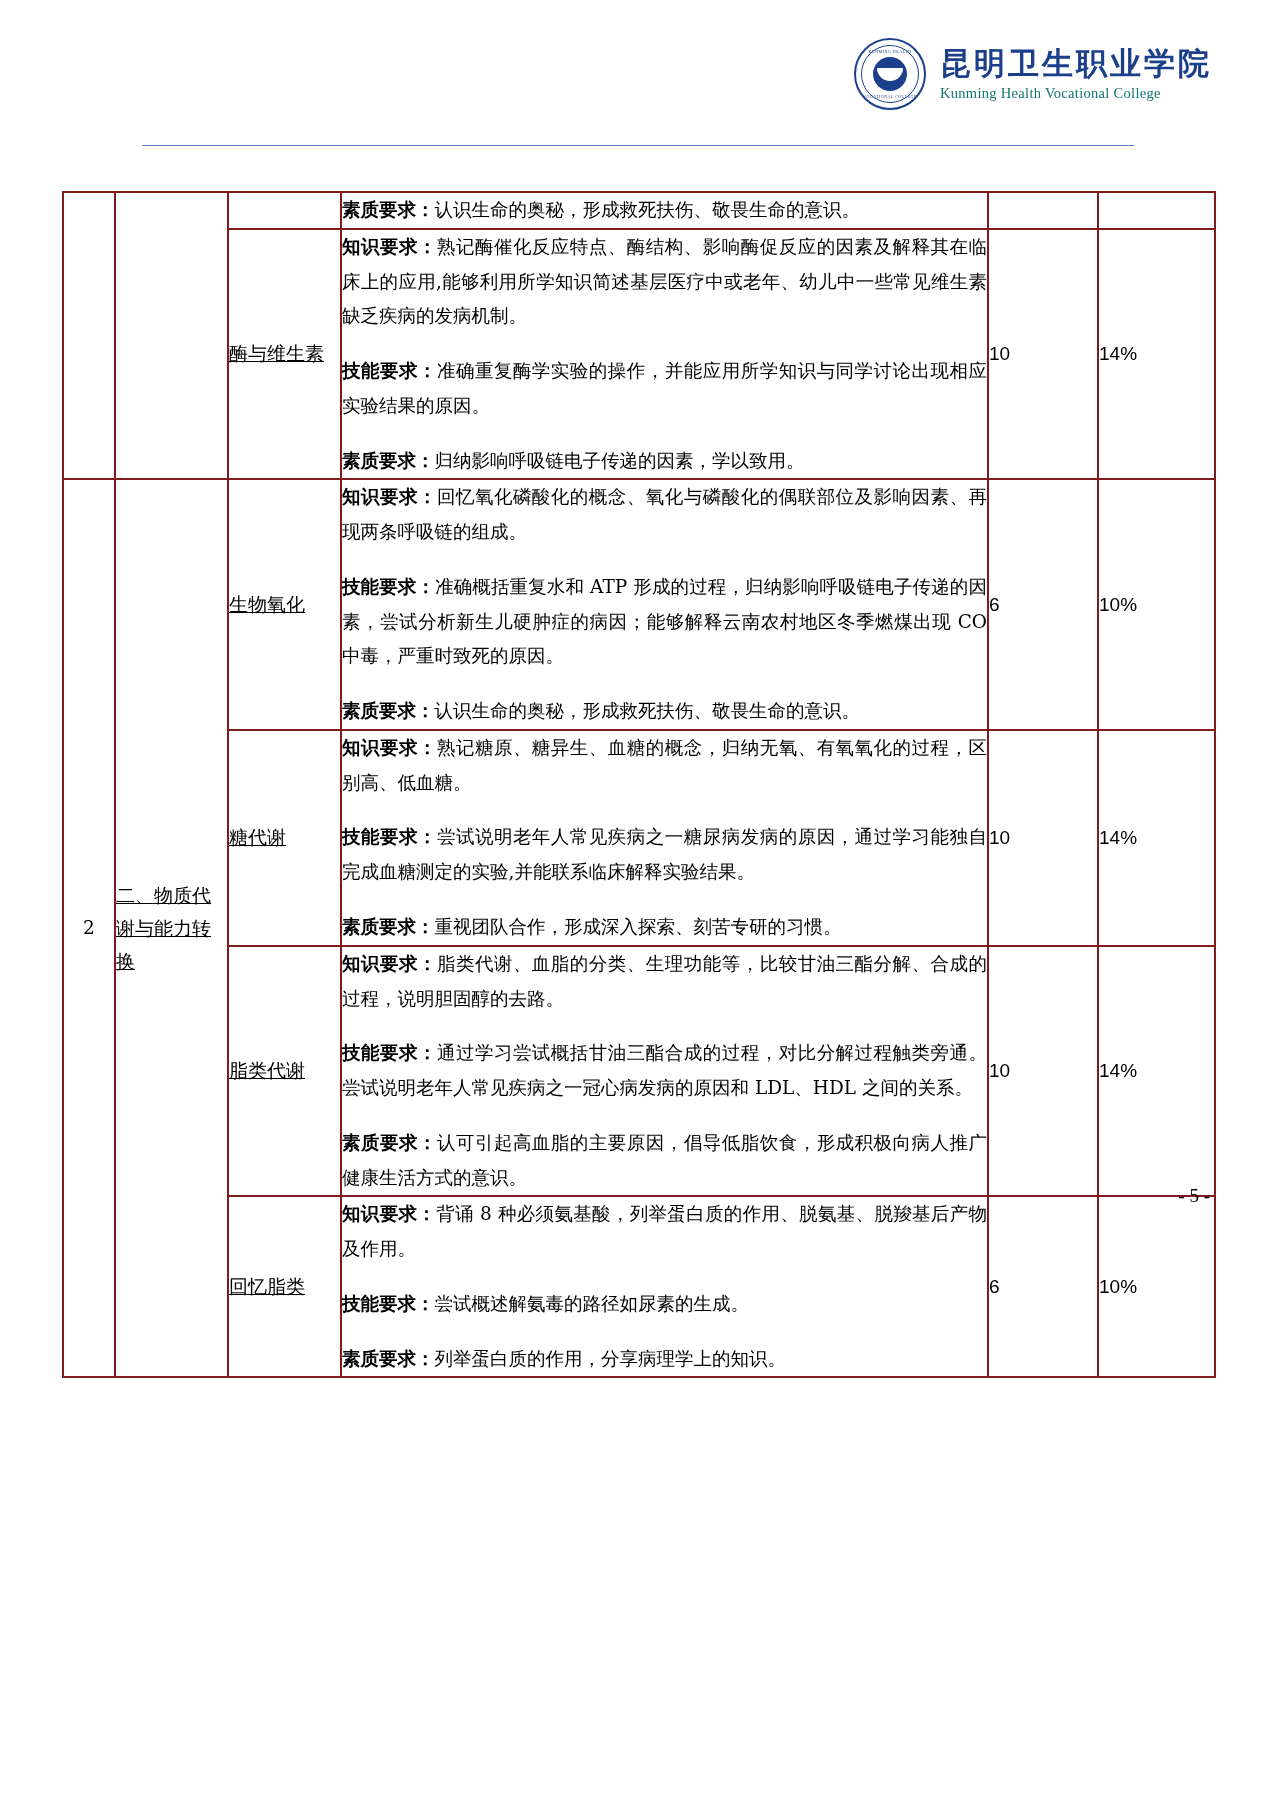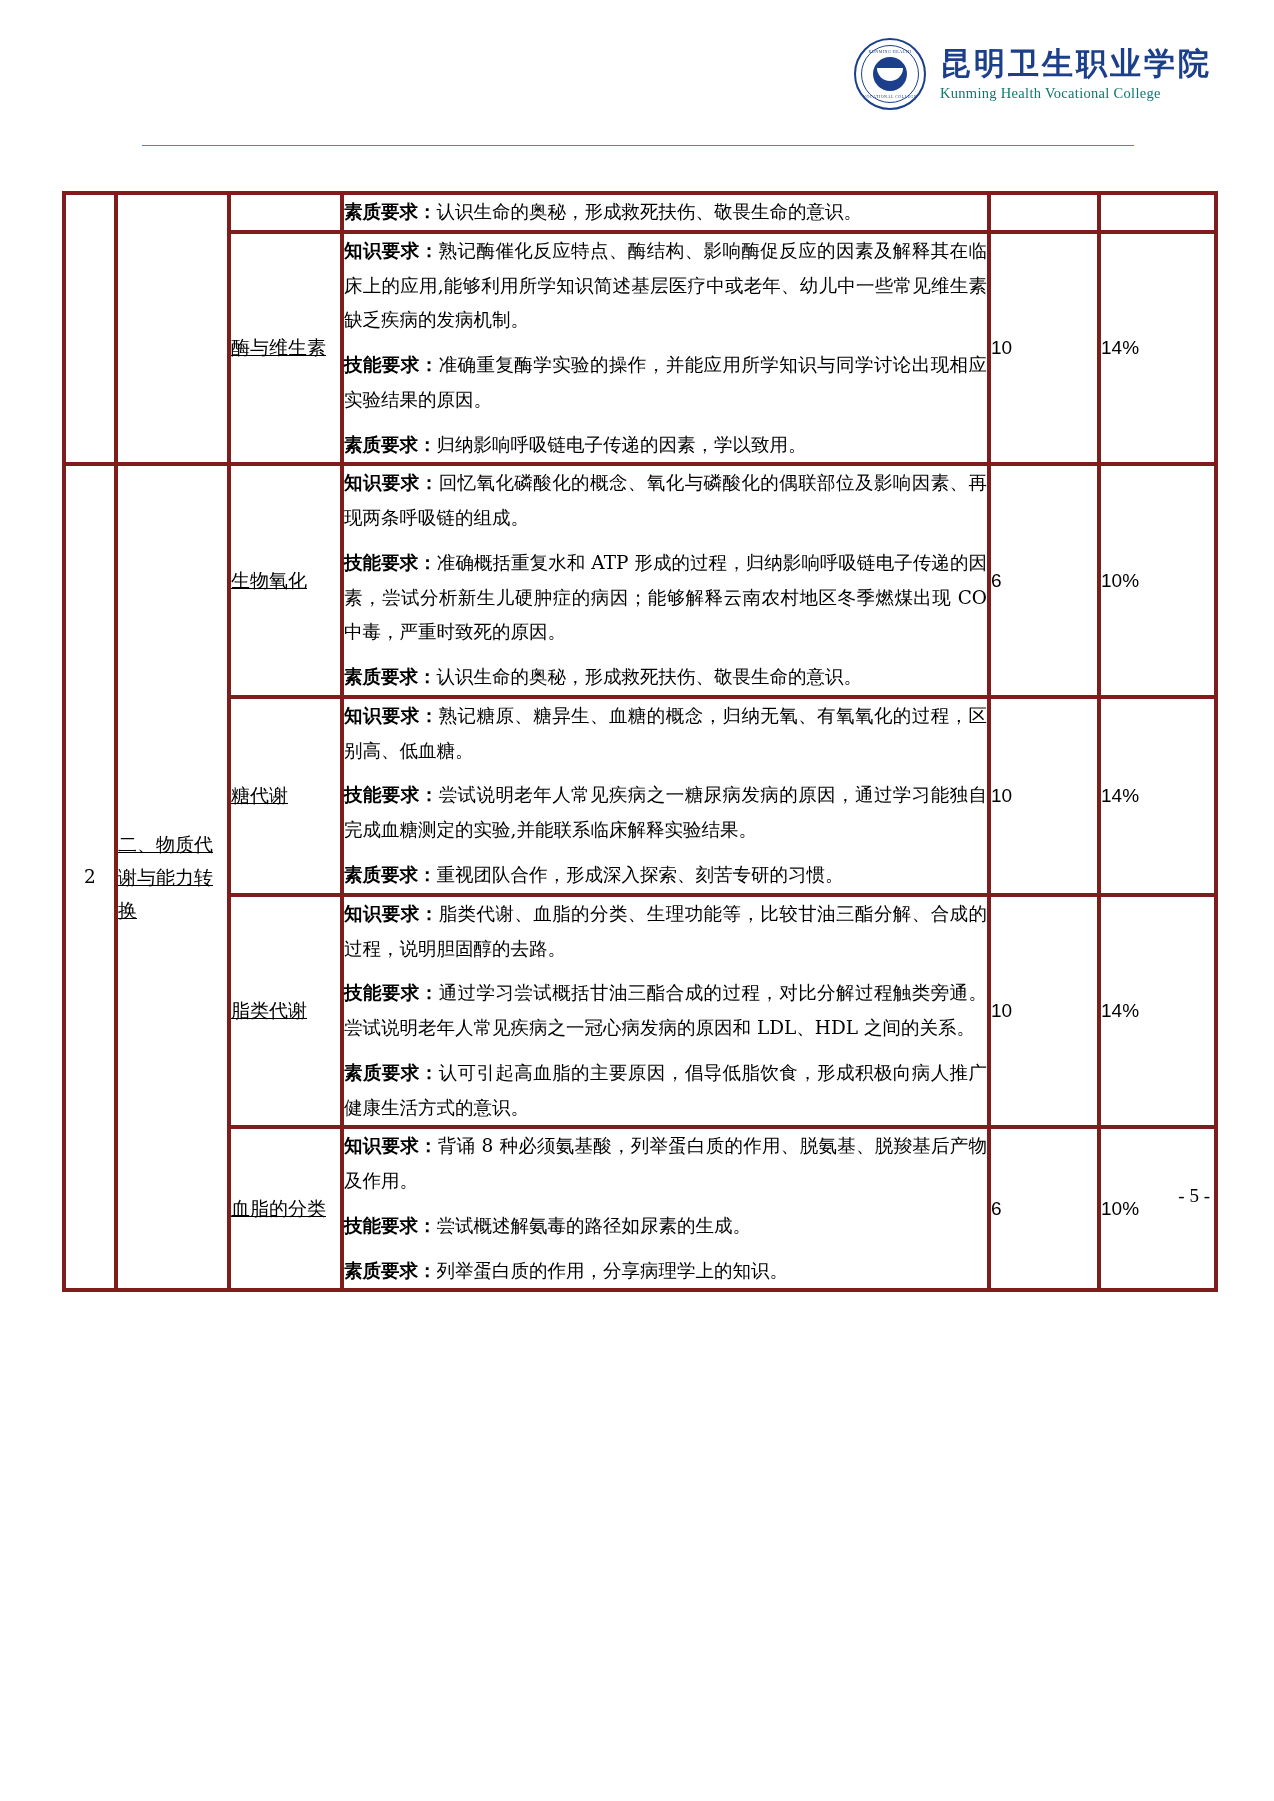--- a/index.html
+++ b/index.html
@@ -110,21 +110,21 @@
     top: 191px;
     left: 62px;
     width: 1152px;
   }
   table.doc {
     border-collapse: collapse;
     width: 1152px;
     table-layout: fixed;
   }
   table.doc td {
-    border: 4px solid #7f1d1d;
+    border: 2px solid #7f1d1d;
     vertical-align: middle;
     padding: 0;
   }
   col.c-no    { width: 52px; }
   col.c-unit  { width: 113px; }
   col.c-topic { width: 113px; }
   col.c-req   { width: 647px; }
   col.c-hours { width: 110px; }
   col.c-pct   { width: 117px; }
 
@@ -150,21 +150,21 @@
     padding: 12px 14px 12px 16px;
   }
   .req-line {
     font-size: 18.5px;
     line-height: 1.88;
     text-align: justify;
     text-justify: inter-ideograph;
     font-family: "DejaVu Serif", "Liberation Serif", serif;
     margin: 0;
   }
-  .req-line + .req-line { margin-top: 10px; }
+  .req-line + .req-line { margin-top: 20px; }
   .req-label {
     font-weight: 700;
   }
 
   
   .footer-page {
     position: absolute;
     bottom: 76px;
     right: 64px;
     font-size: 19px;
@@ -279,21 +279,21 @@
             </p>
             <p class="req-line">
               <span class="req-label">素质要求：</span><span>认可引起高血脂的主要原因，倡导低脂饮食，形成积极向病人推广健康生活方式的意识。</span>
             </p>
           </td>
           <td class="cell-num">10</td>
           <td class="cell-num">14%</td>
         </tr>
 
         <tr>
-          <td class="cell-topic">血脂的分类</td>
+          <td class="cell-topic">回忆脂类</td>
           <td class="req-cell">
             <p class="req-line">
               <span class="req-label">知识要求：</span><span>背诵 8 种必须氨基酸，列举蛋白质的作用、脱氨基、脱羧基后产物及作用。</span>
             </p>
             <p class="req-line">
               <span class="req-label">技能要求：</span><span>尝试概述解氨毒的路径如尿素的生成。</span>
             </p>
             <p class="req-line">
               <span class="req-label">素质要求：</span><span>列举蛋白质的作用，分享病理学上的知识。</span>
             </p>

